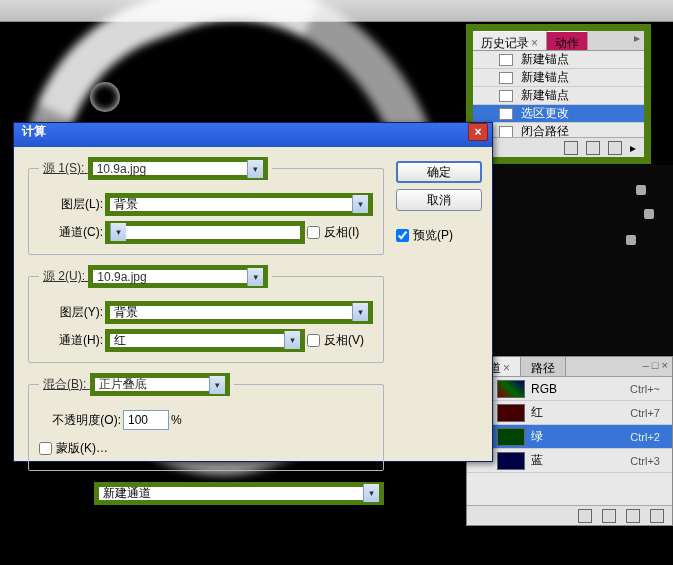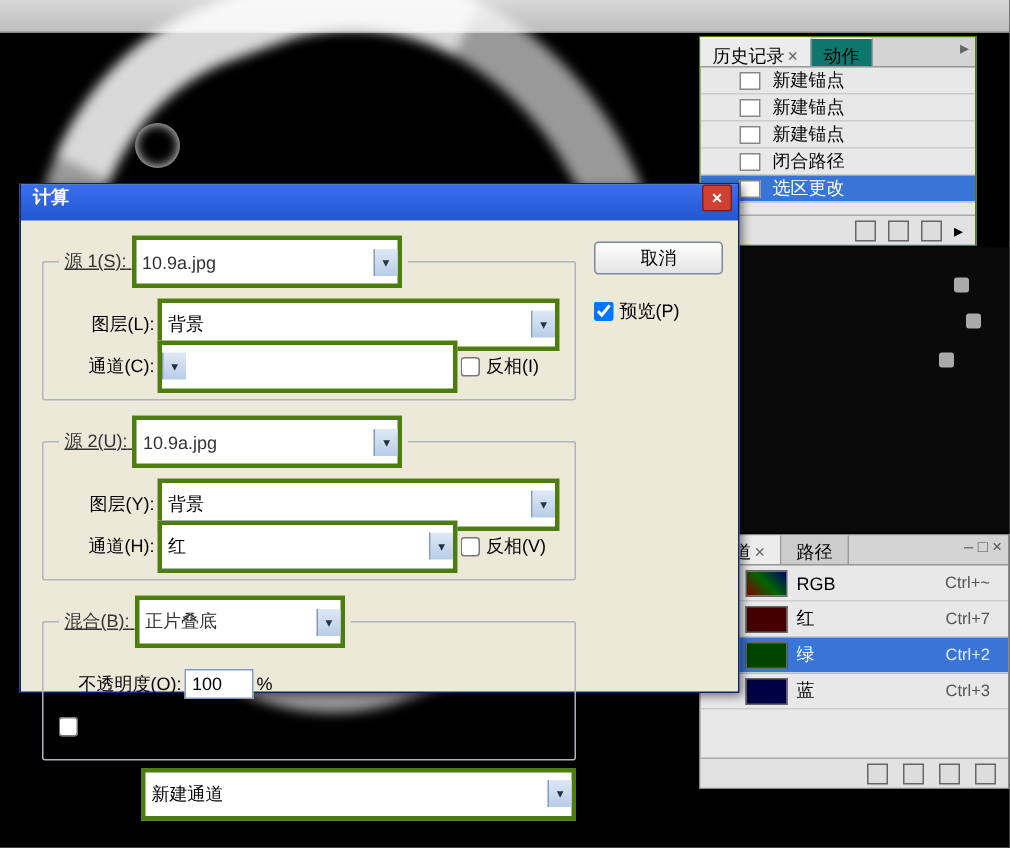--- a/index.html
+++ b/index.html
@@ -7,24 +7,24 @@
 
 
 .topbar { position: absolute; top: 0; left: 0; width: 673px; height: 22px; background: linear-gradient(#d8d8d8,#bdbdbd); border-bottom: 1px solid #888; }
 
 
 .canvas { position: absolute; top: 22px; left: 0; width: 673px; height: 543px; background: #000; }
 .canvas .swirl { position: absolute; top: -40px; left: 30px; width: 420px; height: 480px; border: 40px solid rgba(255,255,255,.6); border-top-color: rgba(255,255,255,.85); border-radius: 50% 50% 60% 40%; transform: rotate(-20deg); filter: blur(4px); }
 .canvas .dot1 { position:absolute; top:60px; left:90px; width:30px; height:30px; background:#000; border-radius:50%; box-shadow: inset 0 0 8px #fff; }
 
 
-.hist { position: absolute; top: 24px; left: 466px; width: 185px; height: 140px; background: #e8e8e8; border: 1px solid #4d7c0f; }
+.hist { position: absolute; top: 24px; left: 466px; width: 185px; height: 140px; background: #e8e8e8; border: 7px solid #4d7c0f; }
 .hist-tabs { height: 20px; background: #d4d4d4; display:flex; border-bottom:1px solid #999; }
 .hist-tab { padding: 3px 8px; background:#ececec; border-right:1px solid #999; border-top:1px solid #fff; position:relative; }
-.hist-tab.inactive { background:#0f766e; }
+.hist-tab.inactive { background:#be185d; }
 .hist-close { margin-left:2px; color:#666; }
 .hist-spacer { flex:1; text-align:right; padding-right:4px; color:#666; }
 .hist-list { overflow:hidden; }
 .hist-row { display:flex; align-items:center; height:18px; padding-left:26px; border-bottom:1px solid #ccc; gap:6px; }
 .hist-row.sel { background: #3875d7; color:#fff; }
 .hist-row .box { width:14px; height:12px; border:1px solid #888; background:#fff; margin-right:2px; }
 .hist-foot { position:absolute; bottom:0; right:0; height:20px; display:flex; gap:8px; align-items:center; padding:0 8px; background:#e2e2e2; border-top:1px solid #aaa; width:100%; justify-content:flex-end; }
 .hist-foot .ic { width:14px; height:14px; border:1px solid #666; background:#ddd; }
 
 
@@ -55,21 +55,21 @@
 .titlebar .ttl { flex:1; }
 .titlebar .closebtn { width:20px; height:18px; background:#d04030; color:#fff; text-align:center; line-height:16px; border:1px solid #8b1a1a; border-radius:2px; cursor:pointer; }
 .dlg-body { padding:10px 10px 10px 14px; display:flex; gap:12px; }
 .dlg-left { flex:1; }
 .dlg-right { width:86px; display:flex; flex-direction:column; gap:6px; padding-top:4px; }
 
 fieldset { border:1px solid #aeb4c0; border-radius:2px; padding:8px 10px 10px 10px; margin-bottom:10px; position:relative; }
 legend { padding:0 4px; color:#333;text-decoration:underline; }
 .row { display:flex; align-items:center; height:24px; margin-top:4px; gap:2px; }
 .lbl { width:64px; text-align:right; }
-.combo { flex:1; height:35px; border:3px solid #4d7c0f; background:#fff; display:flex; align-items:center; }
+.combo { flex:1; height:23px; border:5px solid #4d7c0f; background:#fff; display:flex; align-items:center; }
 .combo .val { flex:1; padding:0 4px; overflow:hidden; white-space:nowrap; }
 .combo .arr { width:16px; height:18px; background:linear-gradient(#dfe8f6,#b8cde8); border-left:1px solid #7f9db9; display:flex; align-items:center; justify-content:center; color:#234; font-size:9px; }
 .chk { display:flex; align-items:center; gap:4px; }
 .chk input { width:13px; height:13px; }
 .num { width:46px; height:20px; border:1px solid #7f9db9; background:#fff; padding:0 4px; }
 .lbl2 { width:82px; text-align:right; }
 
 .btn { height:22px; border:1px solid #7a8aa0; background:linear-gradient(#fefefe,#e4e4e4); border-radius:3px; cursor:pointer; text-align:center; line-height:20px; }
 .btn.def { border:2px solid #4a74c8; line-height:18px; }
 </style>
@@ -95,27 +95,27 @@
         <span>新建锚点</span>
       </div>
     <div class="hist-row">
         <span class="box"></span>
         <span>新建锚点</span>
       </div>
     <div class="hist-row">
         <span class="box"></span>
         <span>新建锚点</span>
       </div>
+    <div class="hist-row sel">
+        <span class="box"></span>
+        <span>选区更改</span>
+      </div>
     <div class="hist-row">
         <span class="box"></span>
         <span>闭合路径</span>
-      </div>
-    <div class="hist-row sel">
-        <span class="box"></span>
-        <span>选区更改</span>
       </div>
   </div>
   <div class="hist-foot">
     <span class="ic"></span>
     <span class="ic"></span>
     <span class="ic"></span>
     <span>▸</span>
   </div>
 </div>
 
@@ -250,20 +250,21 @@
       <div class="row" style="margin-top:6px">
         <span class="lbl">结果(R):</span>
         <div class="combo">
             <span class="val">新建通道</span>
             <span class="arr">▾</span>
           </div>
       </div>
 
     </div>
     <div class="dlg-right">
+      <div class="btn def">确定</div>
       <div class="btn">取消</div>
       <label class="chk" style="margin-top:10px">
           <input type="checkbox" checked="" style="">
           <span>预览(P)</span>
         </label>
     </div>
   </div>
 </div>
 
 </body></html>

